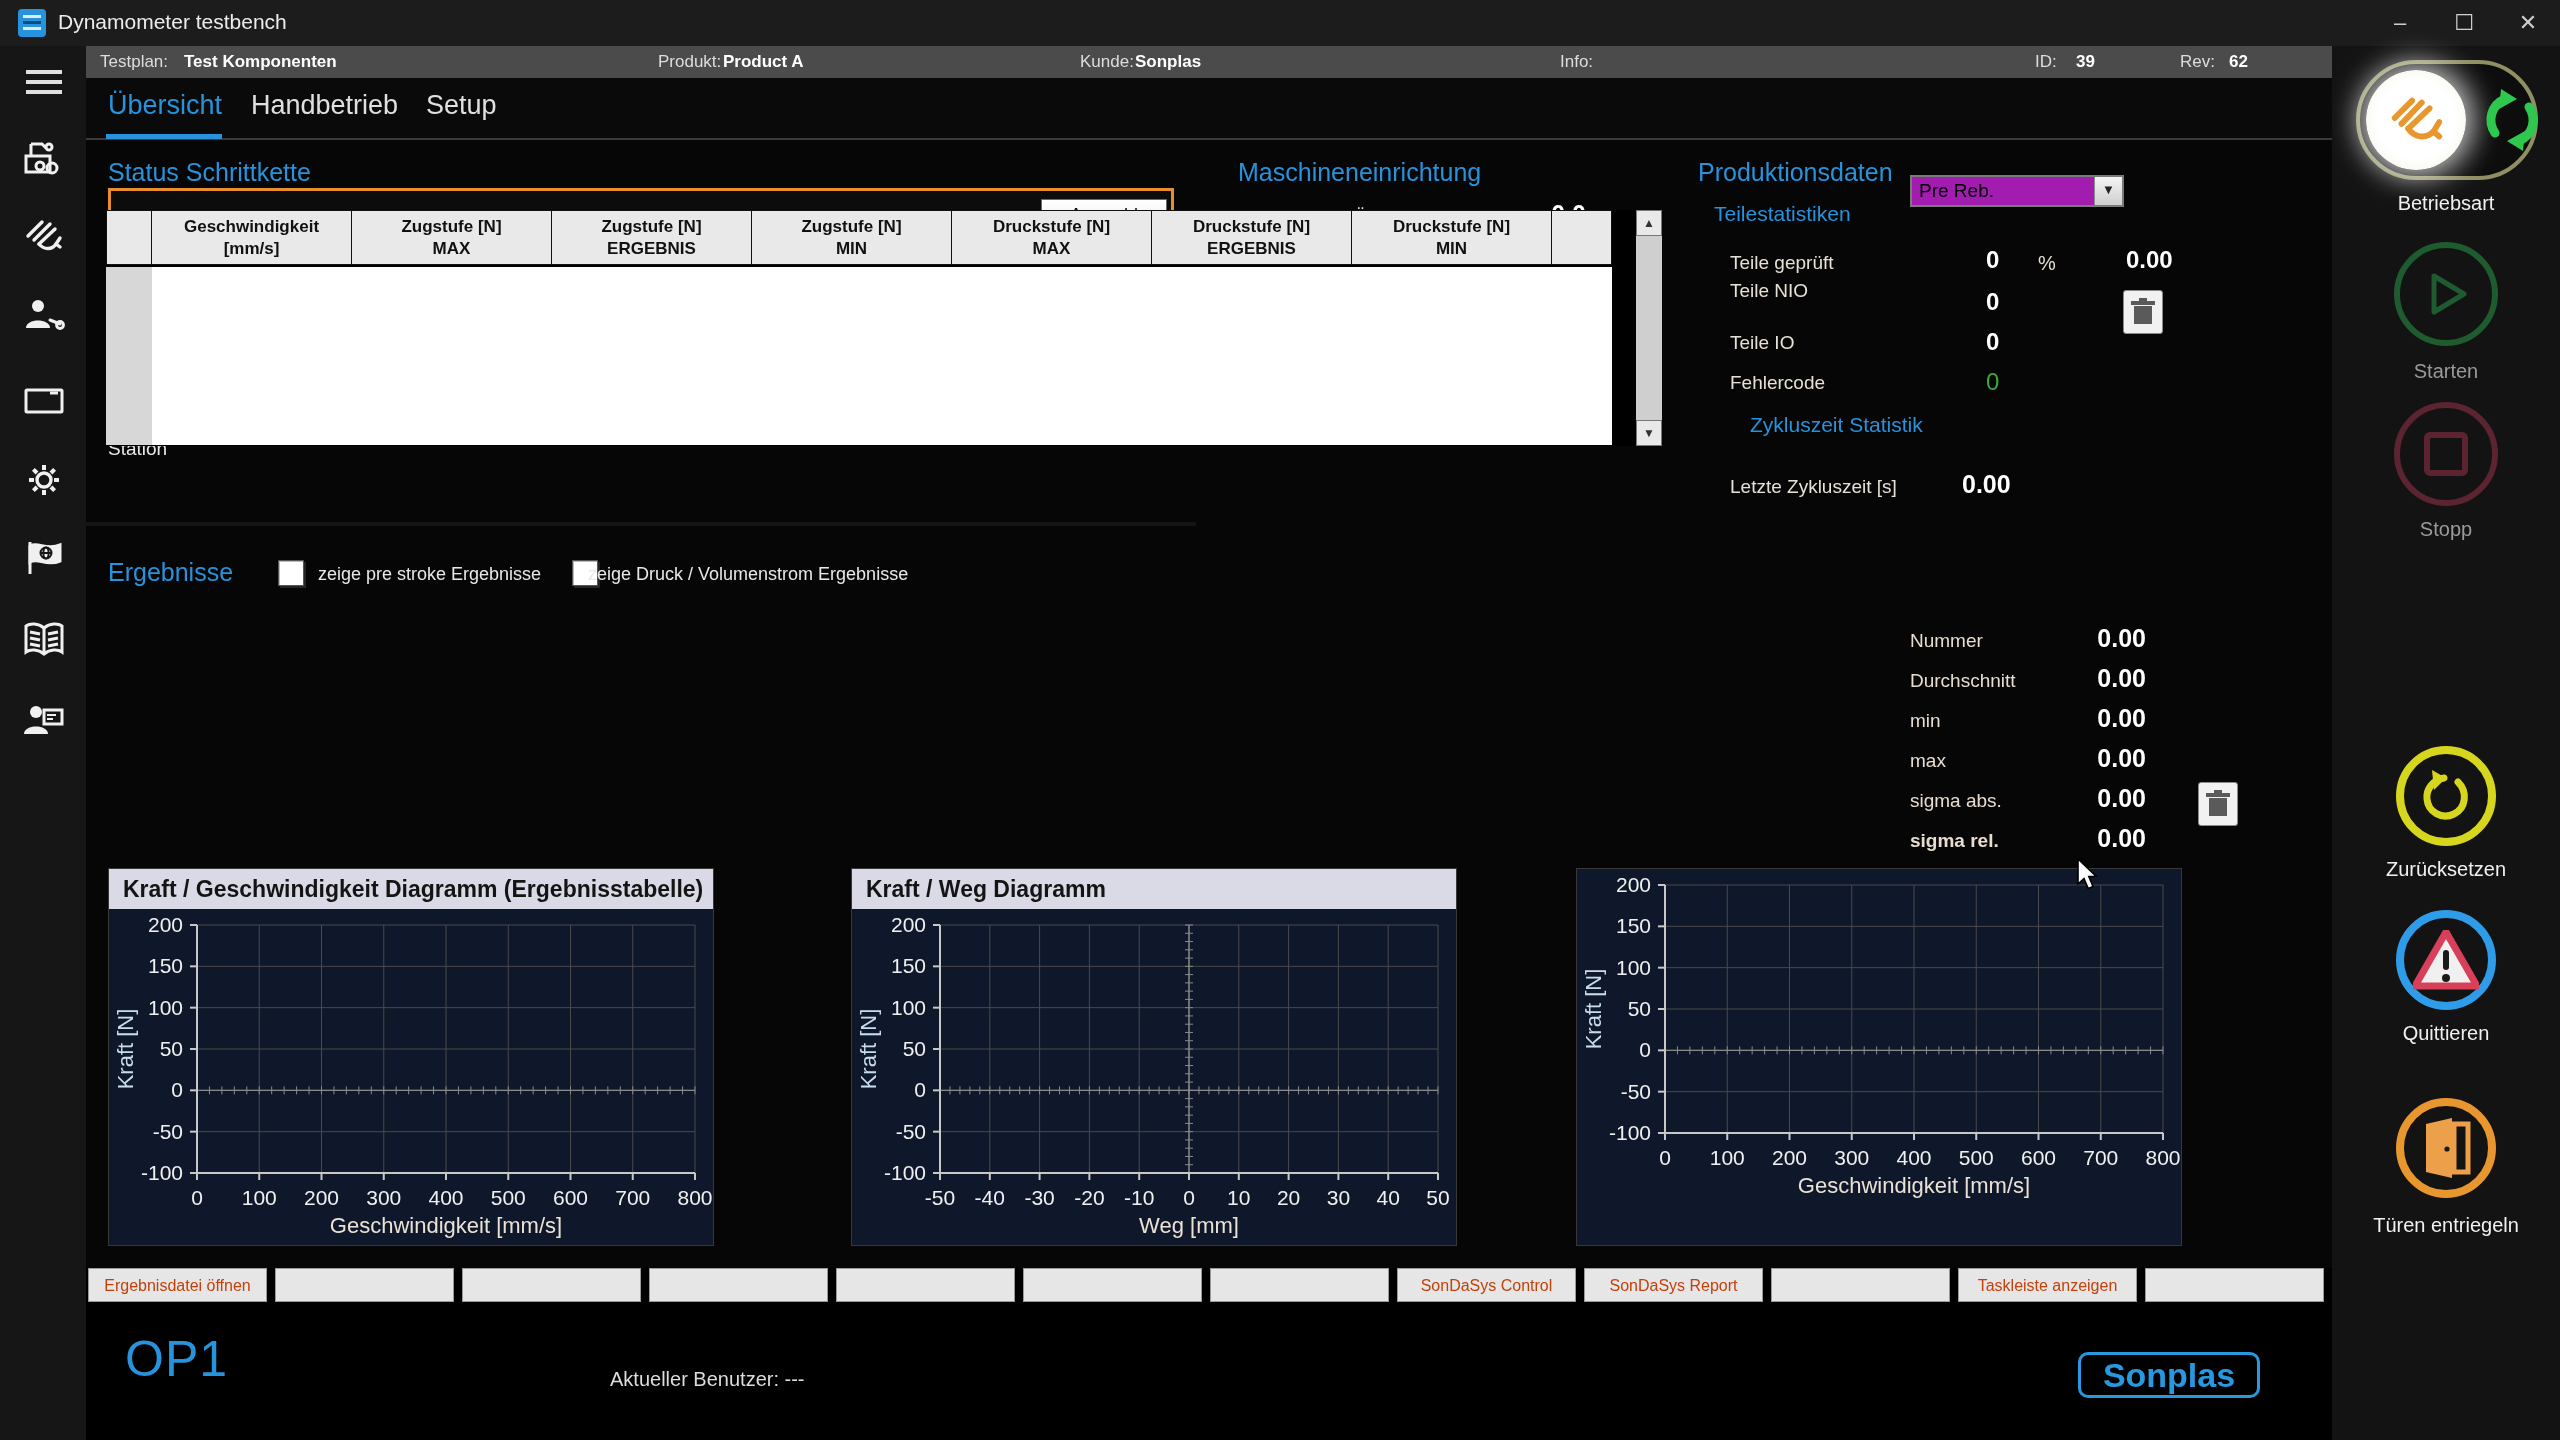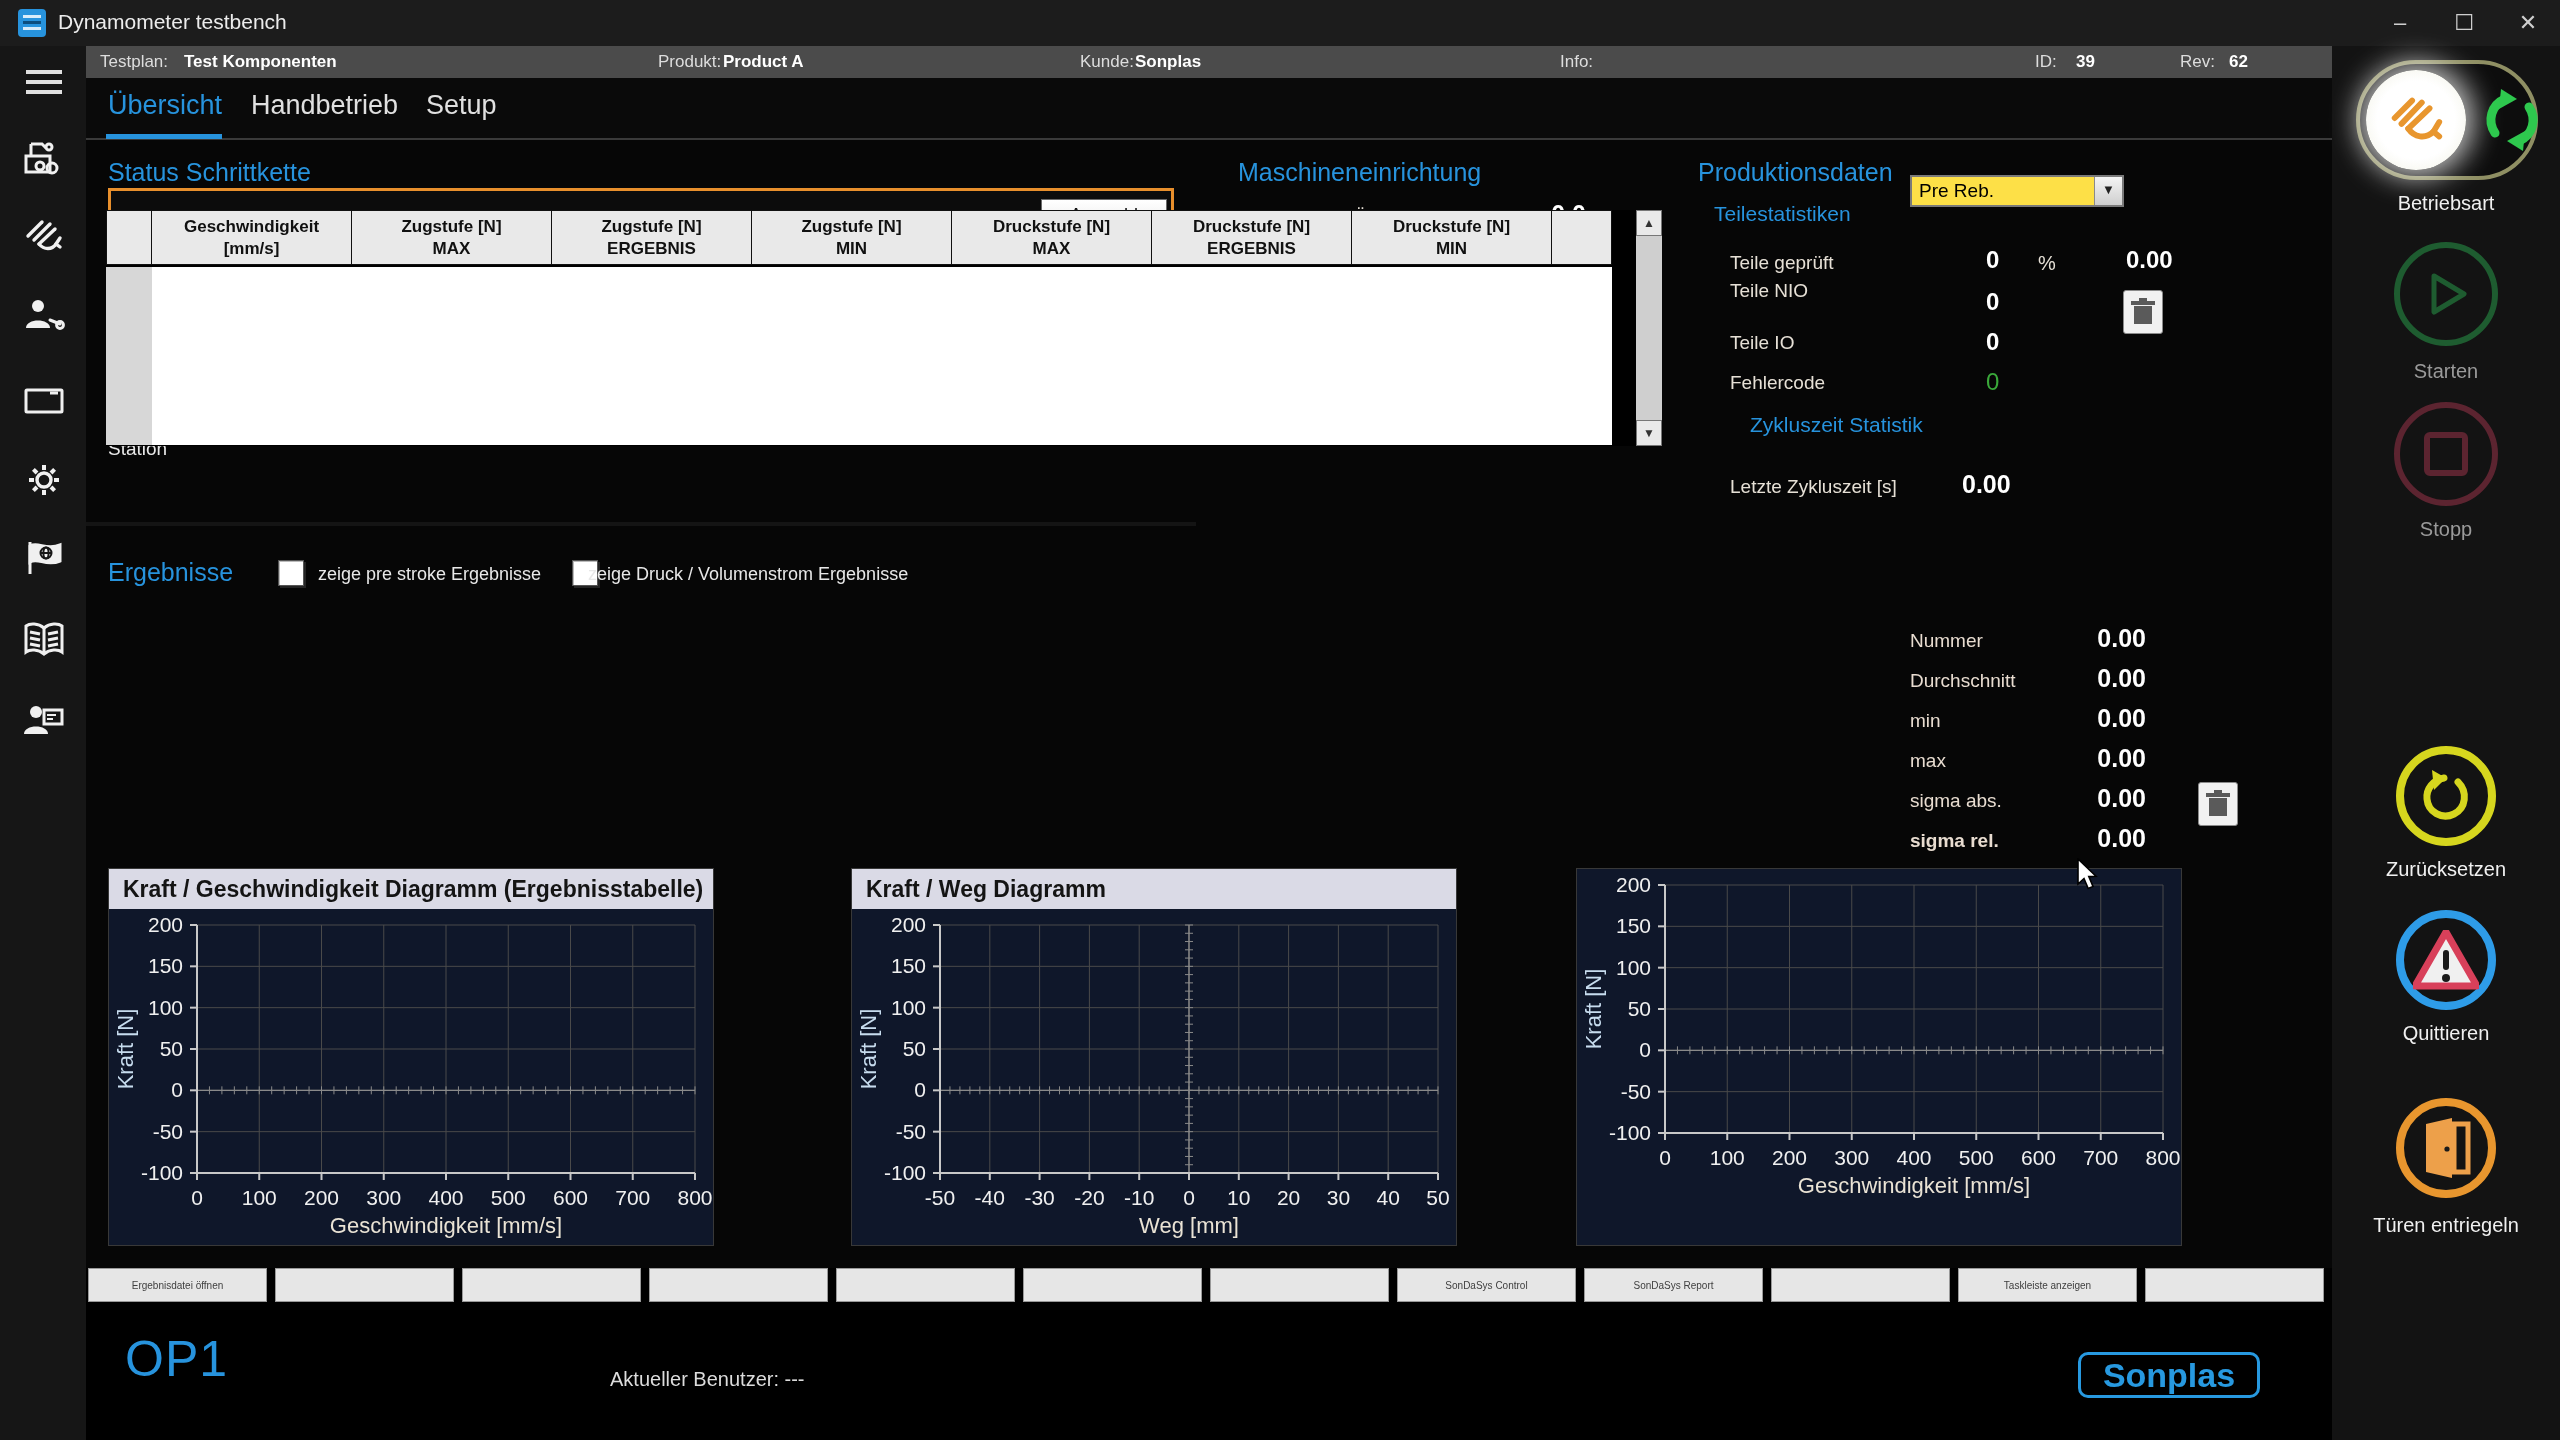--- a/index.html
+++ b/index.html
@@ -53,33 +53,33 @@
   #rtable { left:20px; top:70px; width:1556px; height:236px; background:#000; }
   #row-header-col { position:absolute; left:0; top:0; width:46px; height:55px; background:#e9e9e9; border:1px solid #111; }
   #row-header-body { position:absolute; left:0; top:57px; width:46px; height:178px; background:#d7d7d7; }
   #table-header { position:absolute; left:46px; top:0; height:55px; display:flex; }
   .th { height:55px; background:#e9e9e9; border:1px solid #111; border-left:none; color:#111; font-weight:bold; font-size:17px; display:flex; flex-direction:column; align-items:center; justify-content:center; line-height:22px; }
   #table-body { position:absolute; left:46px; top:57px; width:1460px; height:178px; background:#fff; }
   .vscroll { position:absolute; width:26px; background:#cfcfcf; }
   .varrow { position:absolute; left:0; width:26px; height:26px; background:#e9e9e9; border:1px solid #777; color:#333; font-size:12px; text-align:center; line-height:24px; }
 
   
-  #stat-dropdown { position:absolute; left:1824px; top:35px; width:214px; height:32px; background:#fde047; border:2px solid #7a7a7a; }
+  #stat-dropdown { position:absolute; left:1824px; top:35px; width:214px; height:32px; background:#a21caf; border:2px solid #7a7a7a; }
   #stat-dropdown .dd-text { position:absolute; left:7px; top:3px; font-size:19px; color:#000; }
   #stat-dropdown .dd-btn { position:absolute; right:0; top:0; width:28px; height:28px; background:linear-gradient(#f4f4f4,#cfcfcf); border-left:1px solid #8a8a8a; text-align:center; line-height:26px; font-size:13px; color:#222; }
   .stat-row-label { position:absolute; left:1824px; font-size:19px; color:#e8dcd0; }
   .stat-row-value { position:absolute; left:1950px; width:110px; text-align:right; font-size:25px; font-weight:bold; color:#fff; }
 
   
   .chart-panel { position:absolute; top:728px; height:378px; background:#0f172a; border:1px solid #383838; }
   .chart-head { height:40px; background:#dadae6; color:#141414; font-weight:bold; font-size:23px; line-height:40px; padding-left:14px; white-space:nowrap; overflow:hidden; }
 
   
   #toolbar { left:86px; top:1268px; width:2246px; height:36px; background:#000; display:flex; gap:8px; padding-left:2px; }
-  .tbtn { width:179px; height:34px; background:#e6e6e6; border:1px solid #999; color:#404040; font-size:10px; display:flex; align-items:center; justify-content:center; text-align:center; line-height:17px; }
+  .tbtn { width:179px; height:34px; background:#e6e6e6; border:1px solid #999; color:#c2410c; font-size:16px; display:flex; align-items:center; justify-content:center; text-align:center; line-height:17px; }
 
   
   #op-id { left:125px; top:1330px; font-size:50px; color:#2793dd; font-weight:500; letter-spacing:1px; }
   #current-user { left:610px; top:1368px; font-size:20px; color:#dcdcdc; }
   #logo { left:2078px; top:1352px; width:182px; height:46px; border:3px solid #2799e0; border-radius:10px; color:#2799e0; font-size:34px; font-weight:bold; text-align:center; line-height:40px; }
 </style>
 </head>
 <body>
 
 <div class="abs" id="titlebar">

